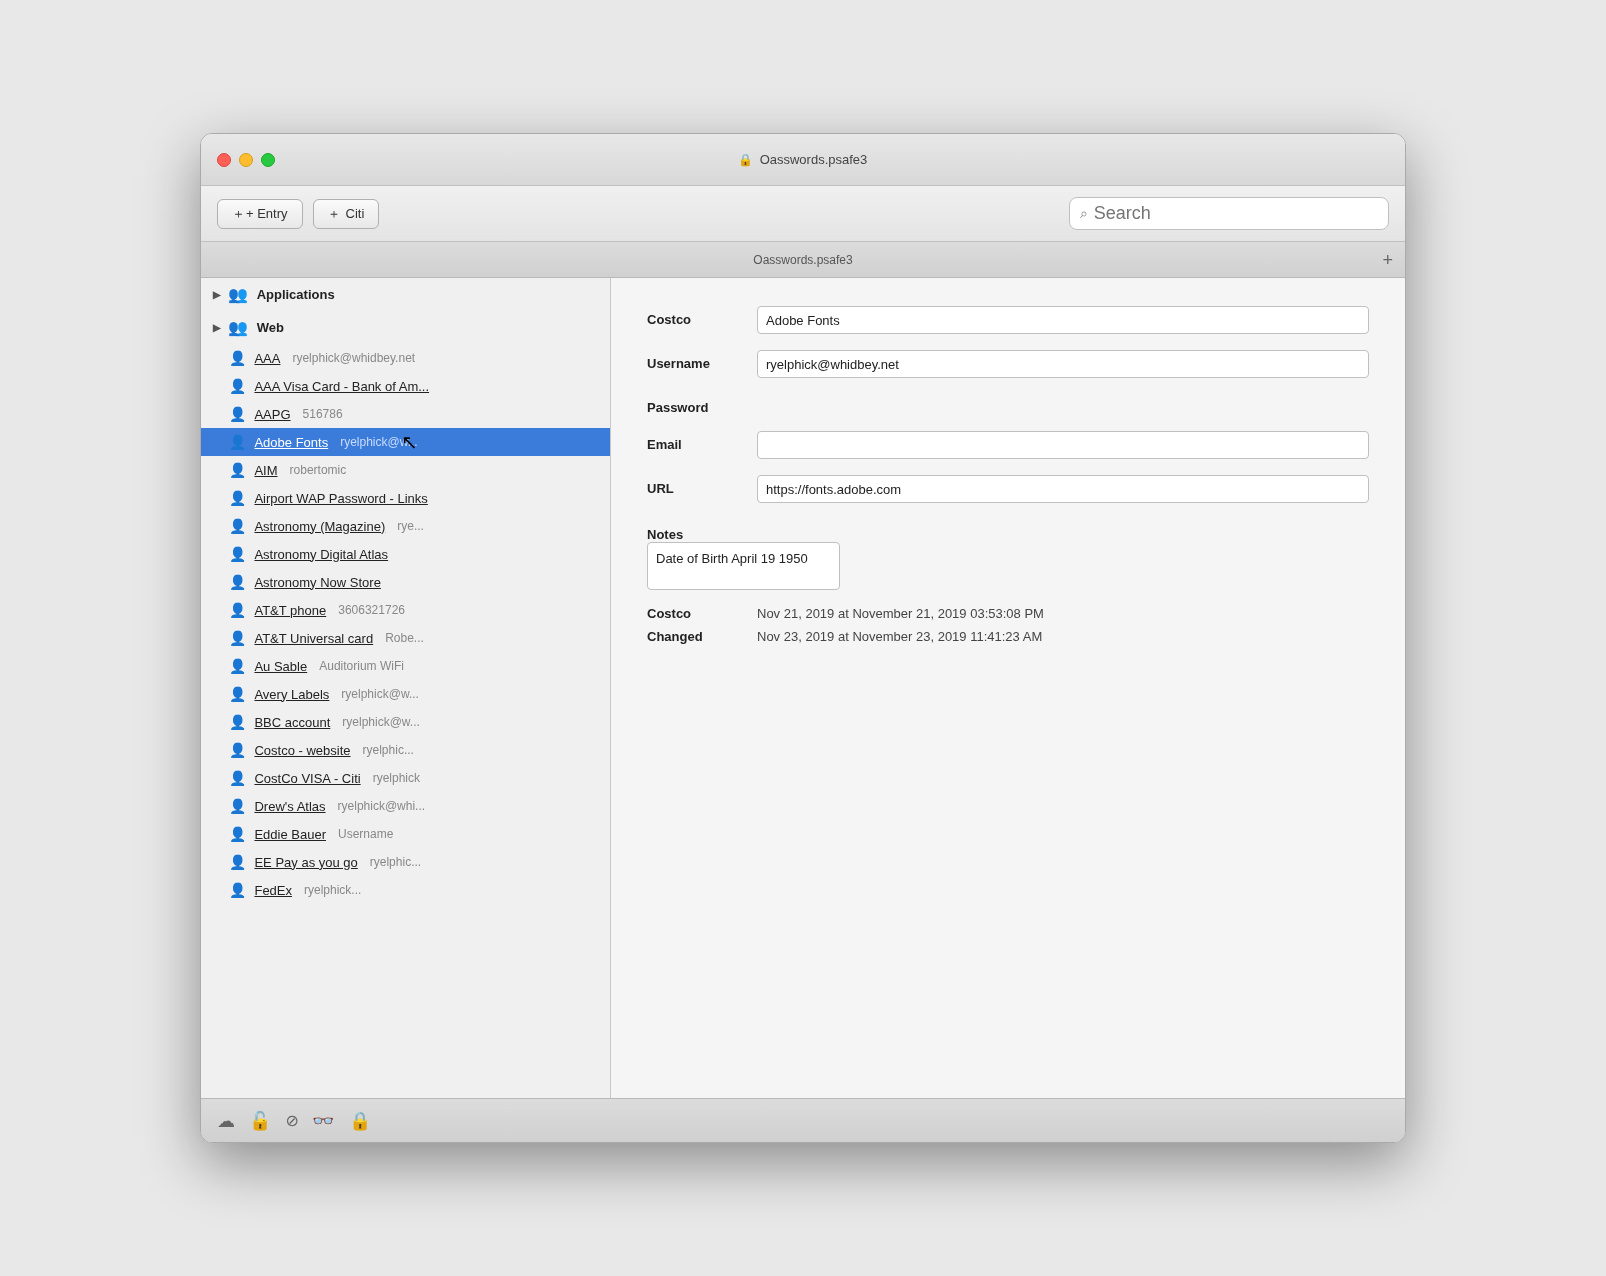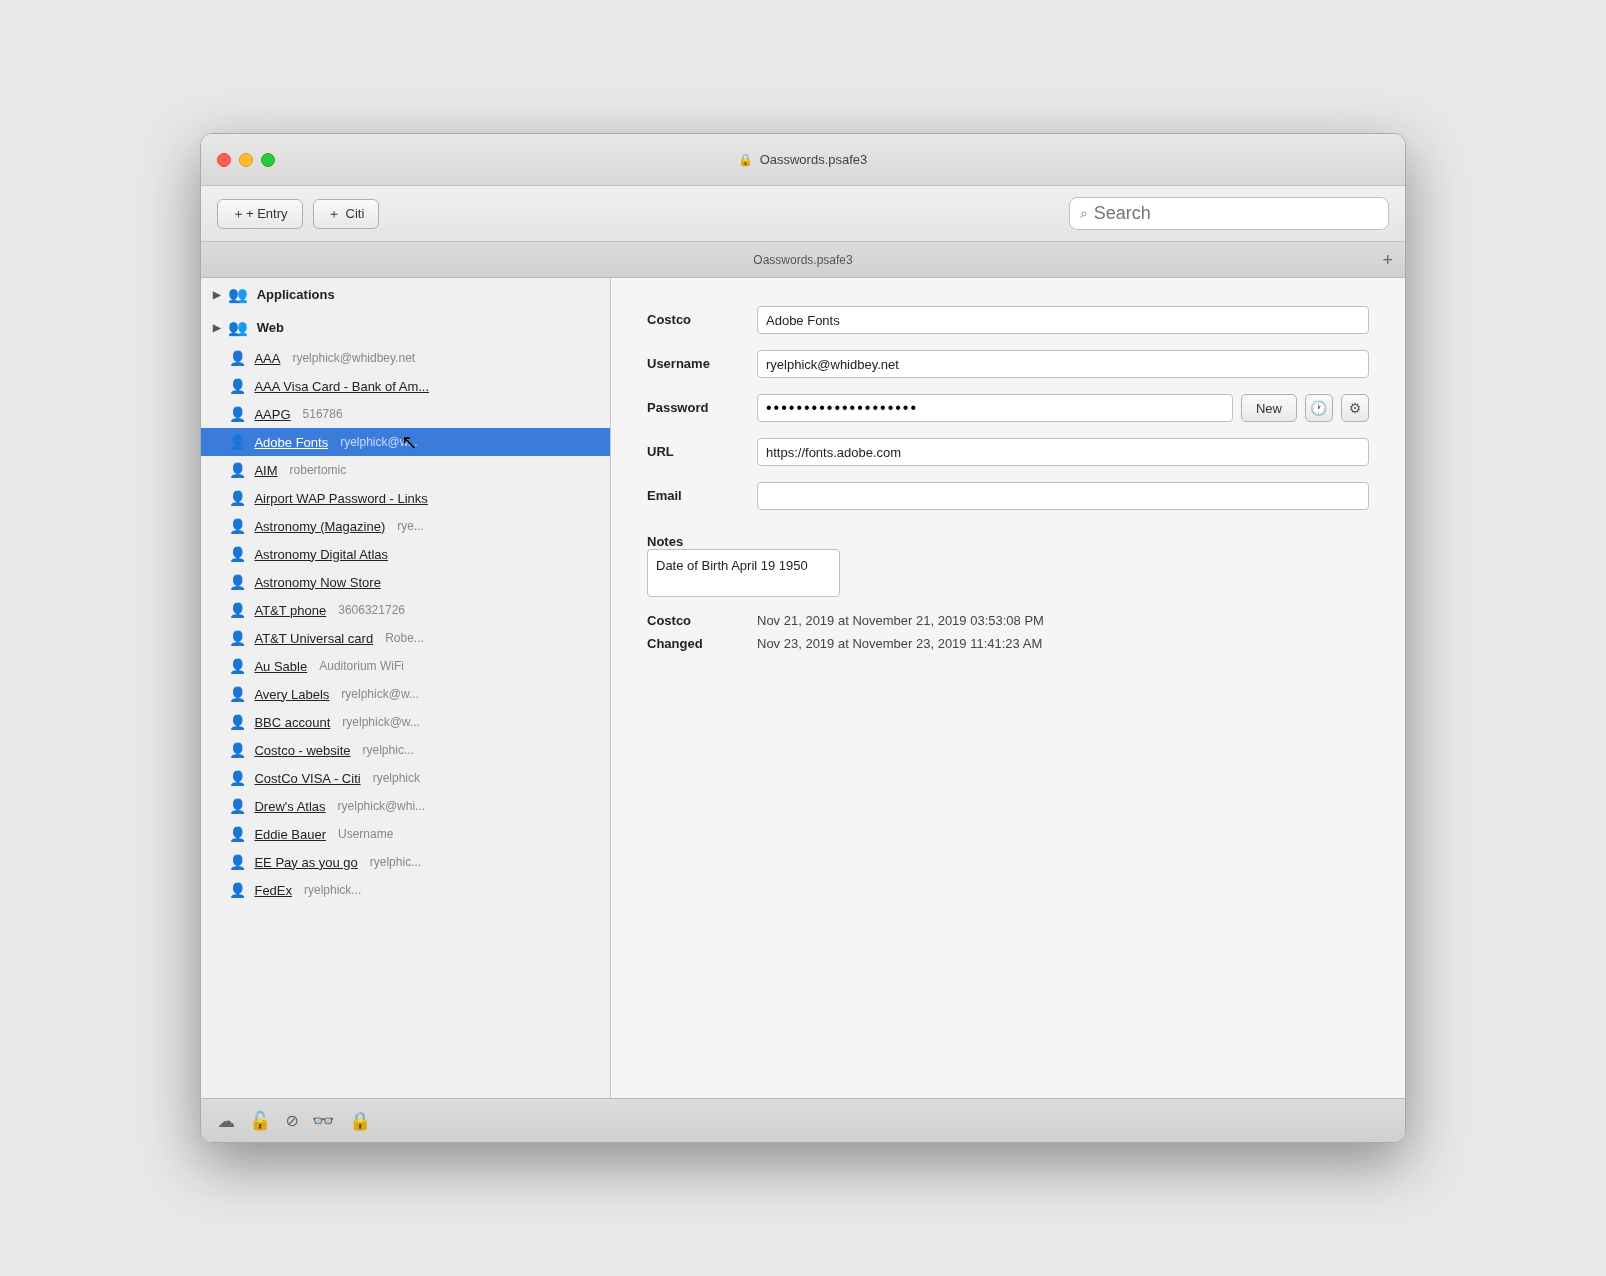--- a/index.html
+++ b/index.html
@@ -460,40 +460,30 @@
         <input class="field-input" type="text" value="Adobe Fonts" style="">
       </div>
 
       <div class="field-row">
         <div class="field-label">Username</div>
         <input class="field-input" type="text" value="ryelphick@whidbey.net" style="">
       </div>
 
       <div class="field-row">
         <div class="field-label">Password</div>
-        <div class="password-row">
-          <input class="password-input" type="password" value="12345678901234567890" style="">
-          <button class="btn-new">New</button>
-          <div class="btn-icon">
-            <span>🕐</span>
-          </div>
-          <div class="btn-icon">
-            <span>⚙</span>
-          </div>
-        </div>
+      </div>
+
+      <div class="field-row">
+        <div class="field-label">Email</div>
+        <input class="field-input" type="text" style="">
       </div>
 
       <div class="field-row">
         <div class="field-label">URL</div>
         <input class="field-input" type="text" value="https://fonts.adobe.com" style="">
-      </div>
-
-      <div class="field-row">
-        <div class="field-label">Email</div>
-        <input class="field-input" type="text" style="">
       </div>
 
       <div class="field-row" style="align-items:flex-start;flex-direction:column;">
         <div class="field-label" style="padding-top:8px;">Notes</div>
         <textarea class="notes-textarea" style="">Date of Birth April 19 1950</textarea>
       </div>
 
       <div class="meta-row">
         <div class="meta-label">Costco</div>
         <div class="meta-value">Nov 21, 2019 at November 21, 2019 03:53:08 PM</div>

